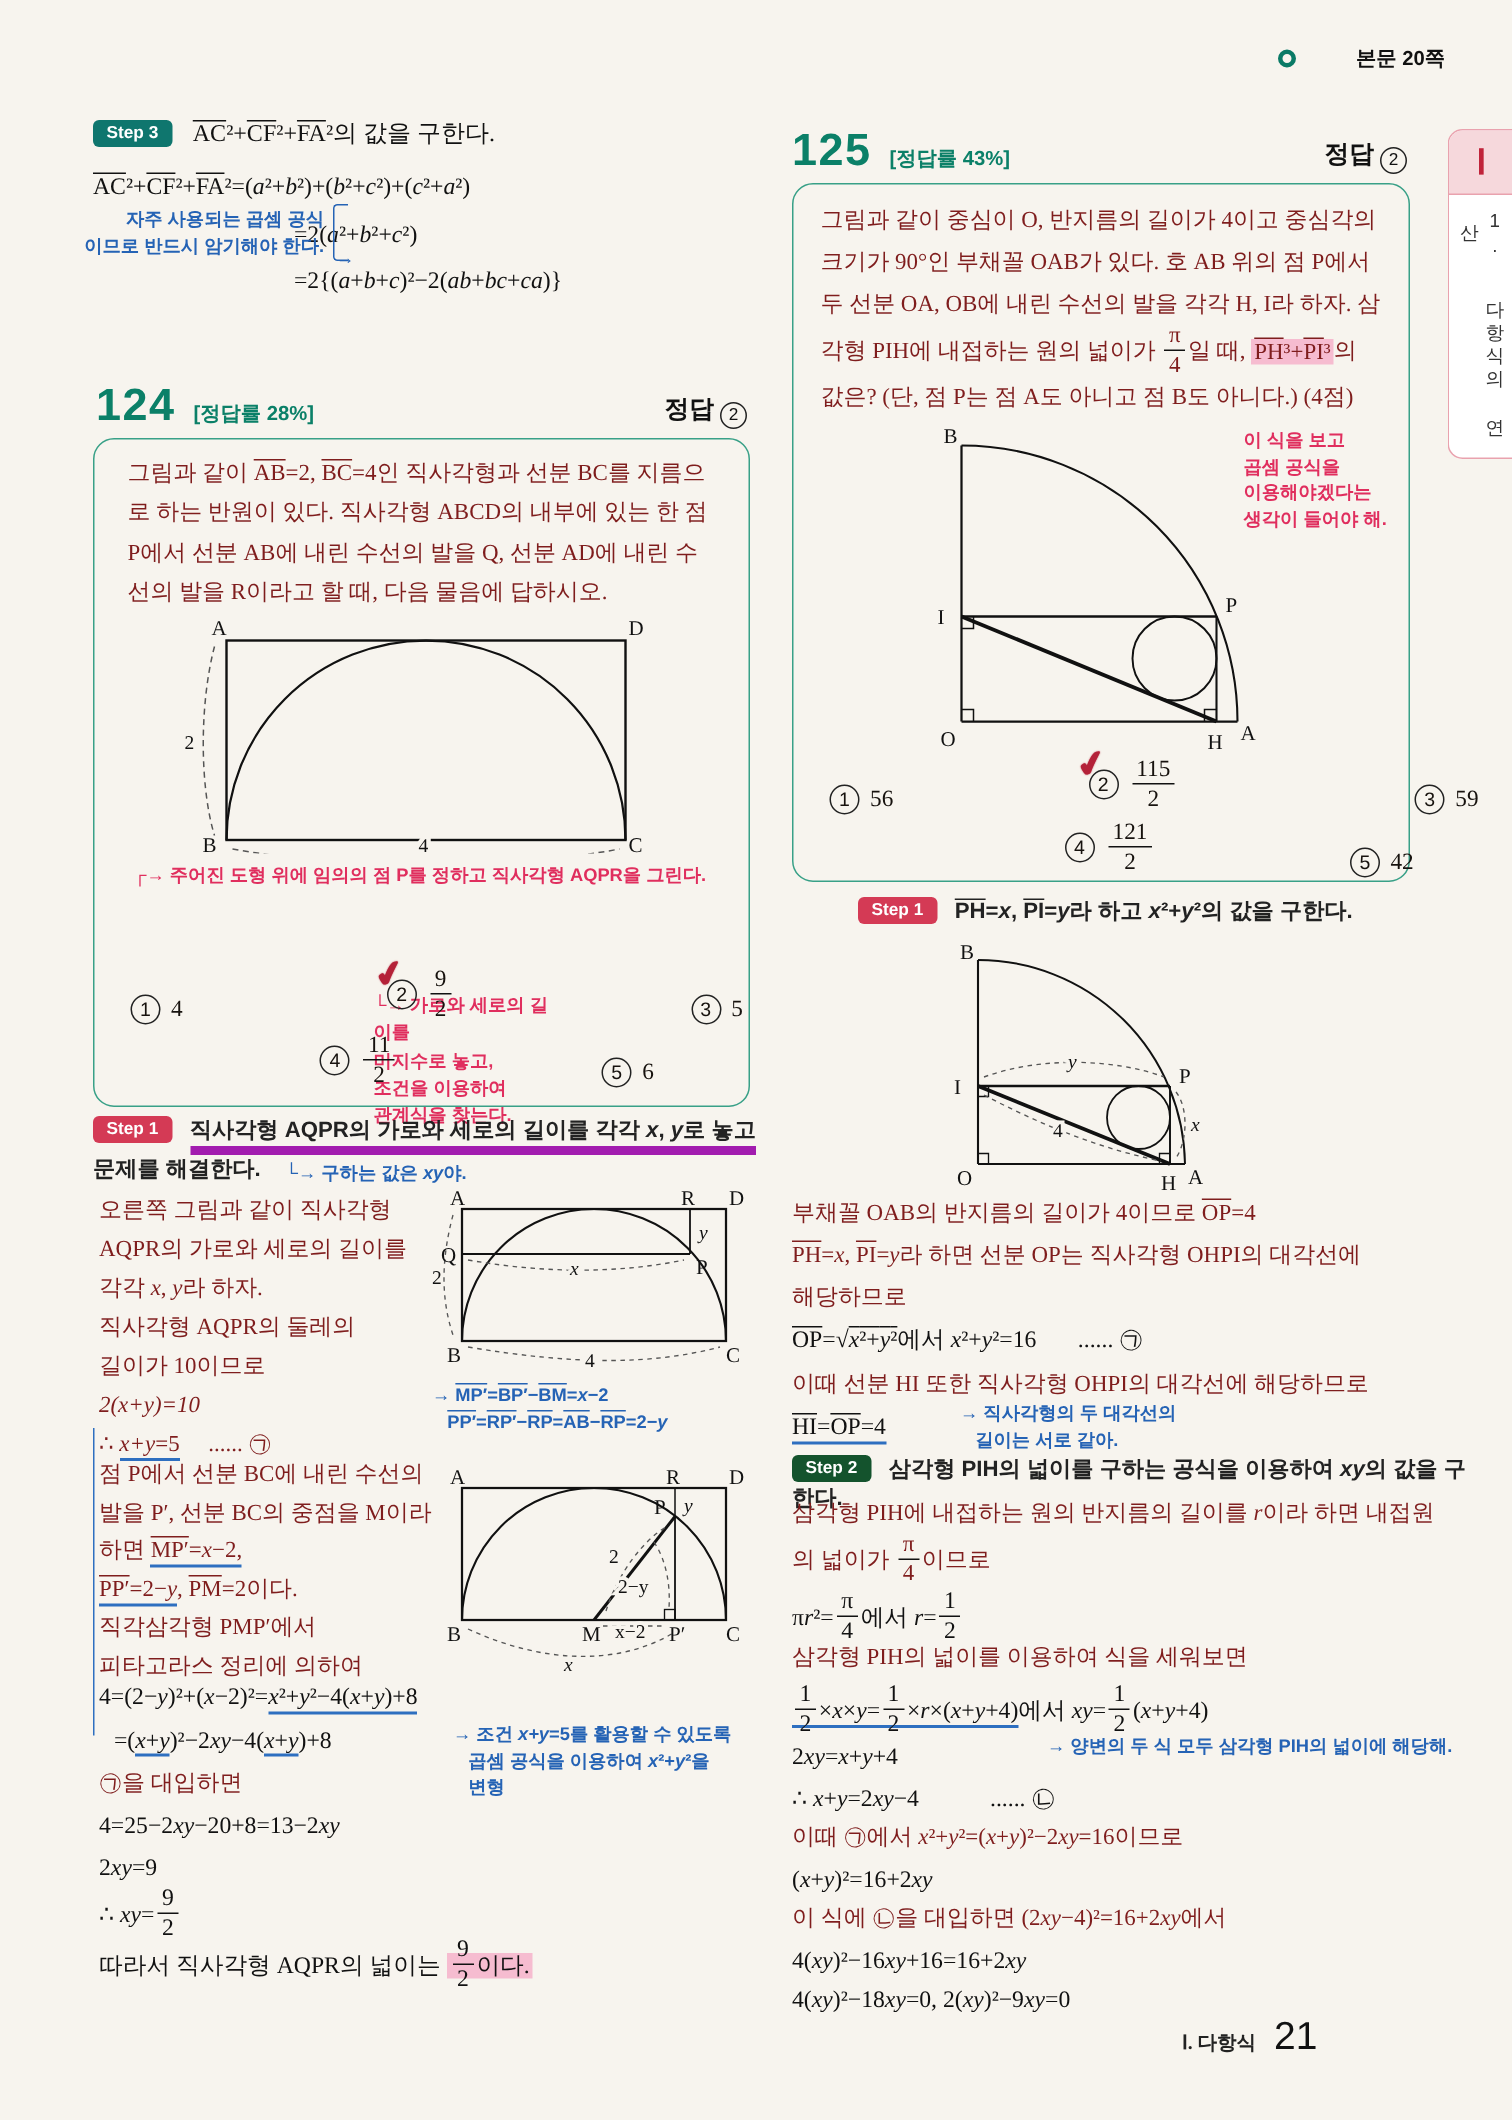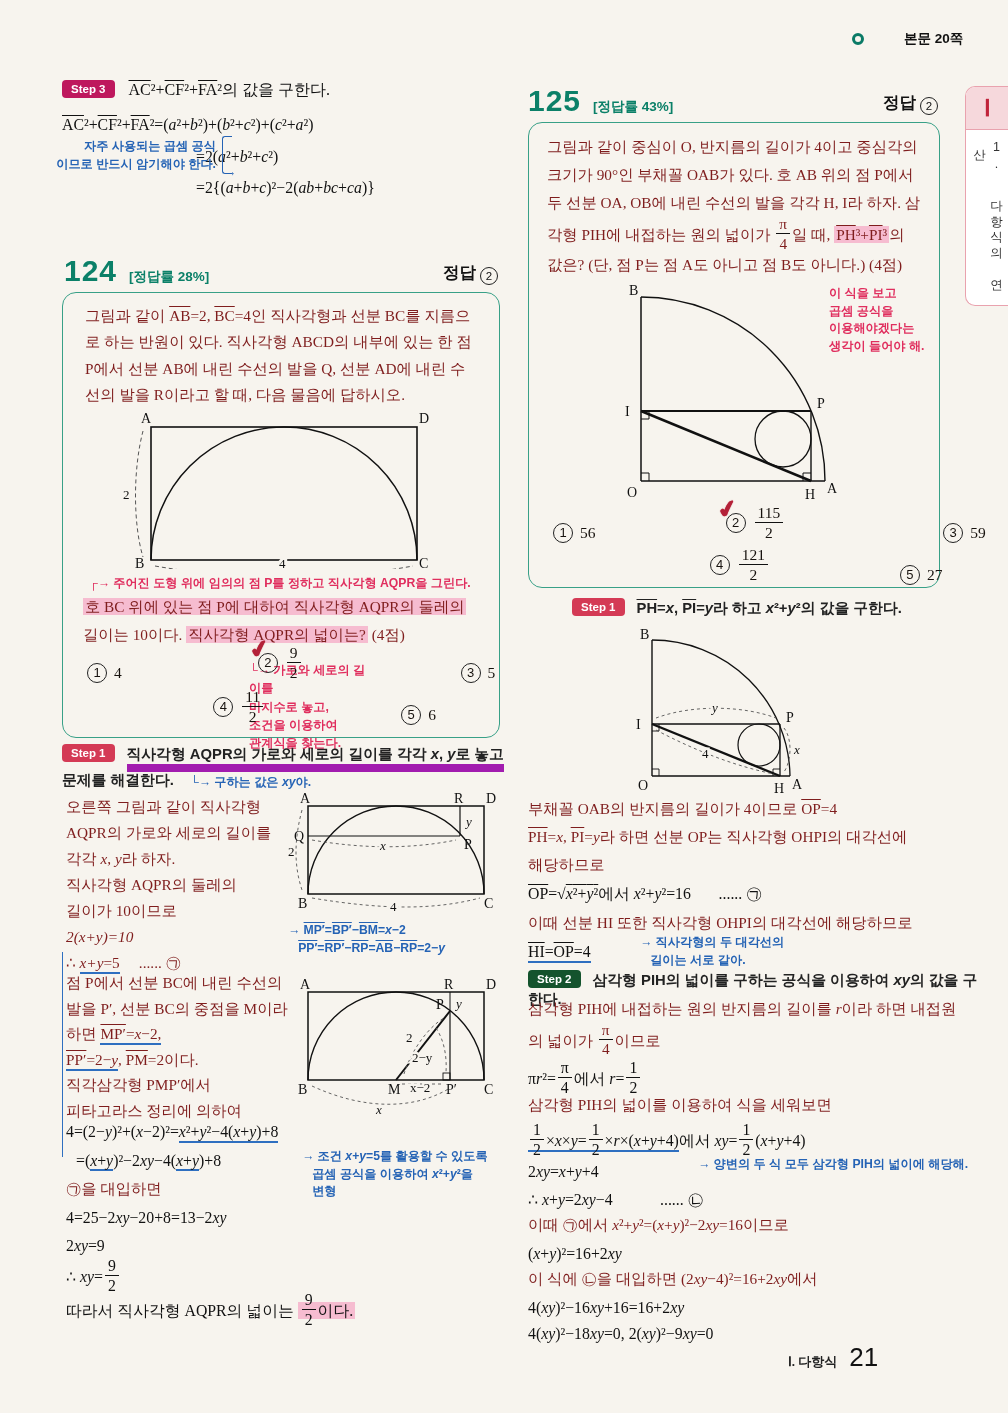--- a/index.html
+++ b/index.html
@@ -14,39 +14,39 @@
   .an.blue{color:#2563b5;}
   .ol{text-decoration:overline;}
   .ub{border-bottom:2px solid #2e6fc0;padding-bottom:1px;}
   .ub2{border-bottom:2px solid #2e6fc0;}
   .mk{background:#f6bcd0;padding:0 2px;}
   .f{display:inline-block;text-align:center;vertical-align:-0.55em;line-height:1;margin:0 2px;}
   .f b{display:block;border-bottom:1.2px solid #111;padding:0 3px 1.5px;font-weight:normal;}
   .f i{display:block;padding-top:1.5px;font-style:normal;}
   .bdg{display:inline-block;color:#fff;font:bold 11.5px "Liberation Sans","DejaVu Sans",sans-serif;
        padding:3px 9px 2.5px;border-radius:4px;vertical-align:2px;}
-  .bdg.g{background:#be185d;}
+  .bdg.g{background:#0f766e;}
   .bdg.r{background:#d43a55;}
   .bdg.b{background:#14532d;}
   .num{font:bold 30px "Liberation Sans","DejaVu Sans",sans-serif;color:#0b8068;letter-spacing:1px;}
   .rate{font:bold 13.5px "Liberation Sans","DejaVu Sans",sans-serif;color:#0b8068;}
   .ans{font:bold 16.5px "Liberation Serif","DejaVu Serif",serif;color:#111;}
   .qbox{border:1.7px solid #38a087;border-radius:14px;}
   .cn{display:inline-flex;align-items:center;justify-content:center;width:18px;height:18px;
       border:1.3px solid #222;border-radius:50%;font:13px "Liberation Sans","DejaVu Sans",sans-serif;
       margin-right:7px;flex:none;background:#fff0;}
   .cn.sm{width:16px;height:16px;font-size:11.5px;margin:0 0 0 4px;vertical-align:-2px;}
   .choice{display:inline-flex;align-items:center;font:15.5px "Liberation Serif","DejaVu Serif",serif;position:relative;}
   .chk{position:absolute;left:-8px;top:-9px;color:#b42138;font-size:23px;font-weight:bold;
        transform:rotate(-14deg);text-shadow:0 0 1px #b42138;}
   svg text{font:14px "Liberation Serif","DejaVu Serif",serif;fill:#111;}
   svg text.it{font-style:italic;}
   svg text.dim{font-size:13px;}
   .stephead{font:bold 14.8px "Liberation Sans","DejaVu Sans",sans-serif;color:#222;}
-  .ubl{border-bottom:8px solid #a21caf;padding-bottom:2px;}
+  .ubl{border-bottom:6px solid #a21caf;padding-bottom:2px;}
   .sidetab{width:43px;border:1.5px solid #e9a2ae;border-right:none;border-radius:10px 0 0 10px;
            background:#fff;overflow:hidden;}
   .sidetab .top{background:#f6d8dc;border-bottom:1.5px solid #e9a2ae;text-align:center;
                 font:bold 23px "Liberation Serif",serif;color:#c0233a;padding:8px 0 7px;}
   .sidetab .vert{writing-mode:vertical-rl;text-orientation:upright;
                  font:12.5px "Liberation Sans","DejaVu Sans",sans-serif;color:#333;
                  margin:10px auto 0;letter-spacing:3px;height:150px;display:block;}
   .hdr{display:flex;align-items:center;gap:6px;font:bold 13.5px "Liberation Sans","DejaVu Sans",sans-serif;color:#111;}
   .ring{width:6px;height:6px;border:3.5px solid #0a7a66;border-radius:50%;display:inline-block;}
   .brk{border:1.6px solid #2563b5;border-right:none;width:9px;height:36px;border-radius:3px 0 0 3px;}
@@ -97,21 +97,20 @@
     <text x="308" y="14">D</text>
     <text x="24" y="159">B</text>
     <text x="308" y="159">C</text>
     <text class="dim" x="12" y="90">2</text>
     <text class="dim" x="168" y="159" style="paint-order:stroke;stroke:#f7f4ee;stroke-width:6">4</text>
   </svg>
 
   <div class="abs an red" style="left:26px;top:282px;">
     <span>┌→ </span><span>주어진 도형 위에 임의의 점 P를 정하고 직사각형 AQPR을 그린다.</span>
   </div>
-  <div class="abs tx" style="left:20px;top:300px;width:400px;line-height:1.85;"><span class="mk">호 BC 위에 있는 점 P에 대하여 직사각형 AQPR의 둘레의</span><br>길이는 10이다. <span class="mk">직사각형 AQPR의 넓이는?</span> (4점)</div>
 
   <div class="abs an red" style="left:186px;top:368px;width:118px;line-height:1.5;">
     <span>└→ </span><span>가로와 세로의 길이를<br>미지수로 놓고,<br>조건을 이용하여<br>관계식을 찾는다.</span>
   </div>
 
   <div class="abs choice" style="left:24px;top:362px;">
     <span class="cn">1</span>
     <span>4</span>
   </div>
   <div class="abs choice" style="left:156px;top:352px;">
@@ -249,21 +248,21 @@
   <div class="abs choice" style="left:304px;top:392px;">
     <span class="cn">3</span>
     <span>59</span>
   </div>
   <div class="abs choice" style="left:24px;top:424px;">
     <span class="cn">4</span>
     <span><span class="f"><b>121</b><i>2</i></span></span>
   </div>
   <div class="abs choice" style="left:150px;top:434px;">
     <span class="cn">5</span>
-    <span>27</span>
+    <span>42</span>
   </div>
 </div>
 
 <div class="abs" style="left:528px;top:598px;width:445px;padding-left:44px;">
   <span class="bdg r">Step 1</span>
   <span class="stephead" style="margin-left:8px;"><span class="ol">PH</span>=<i>x</i>, <span class="ol">PI</span>=<i>y</i>라 하고 <i>x</i>²+<i>y</i>²의 값을 구한다.</span>
 </div>
 
 <svg class="abs" style="left:614px;top:626px;" width="290" height="170" viewBox="0 0 290 170">
   <path d="M38 14 A 138 138 0 0 1 176 150" fill="none" stroke="#111" stroke-width="1.3"></path>

